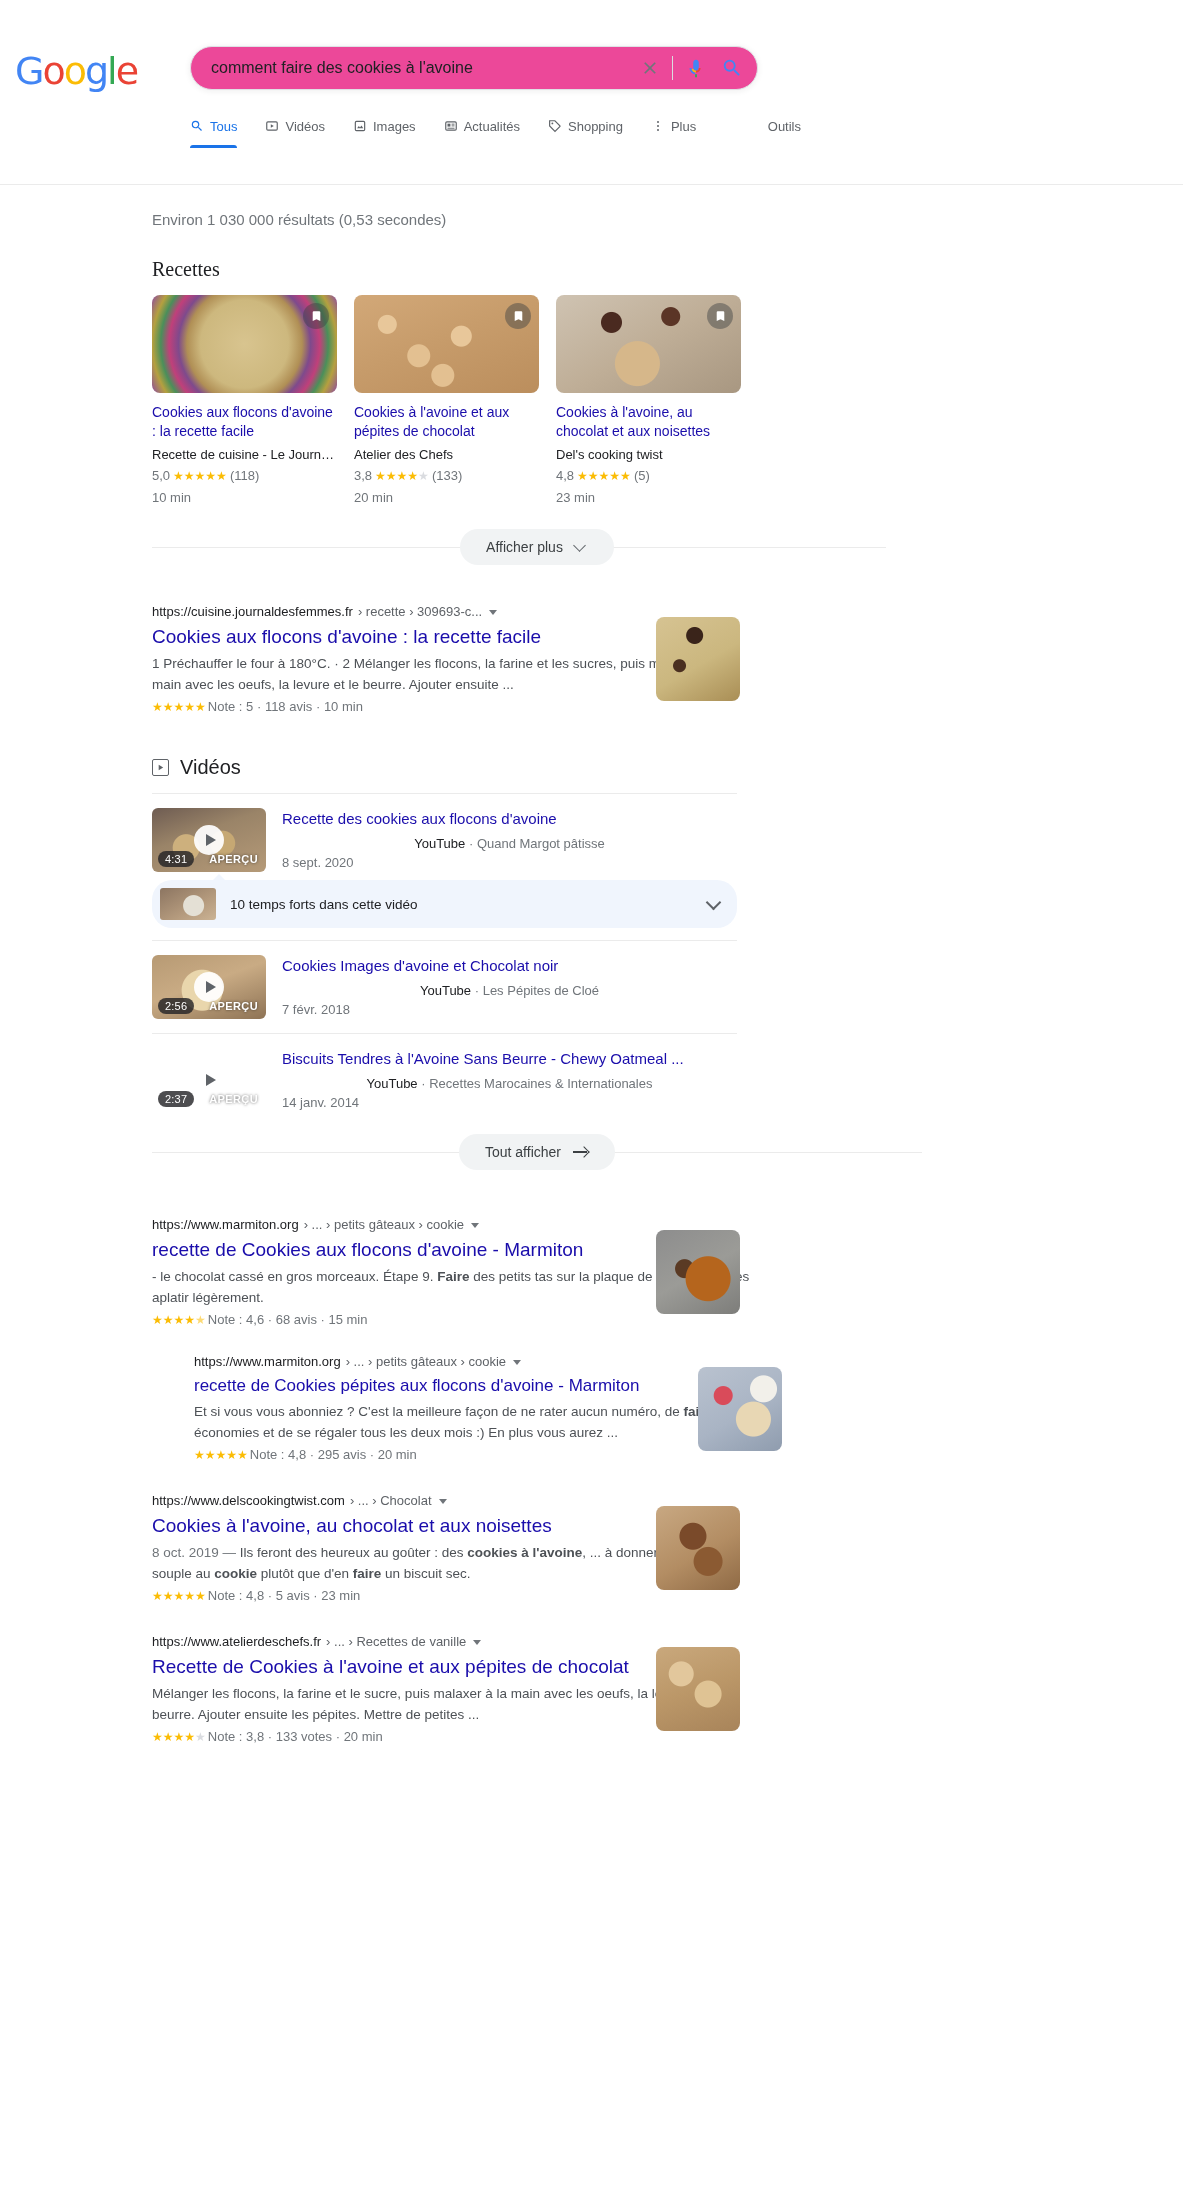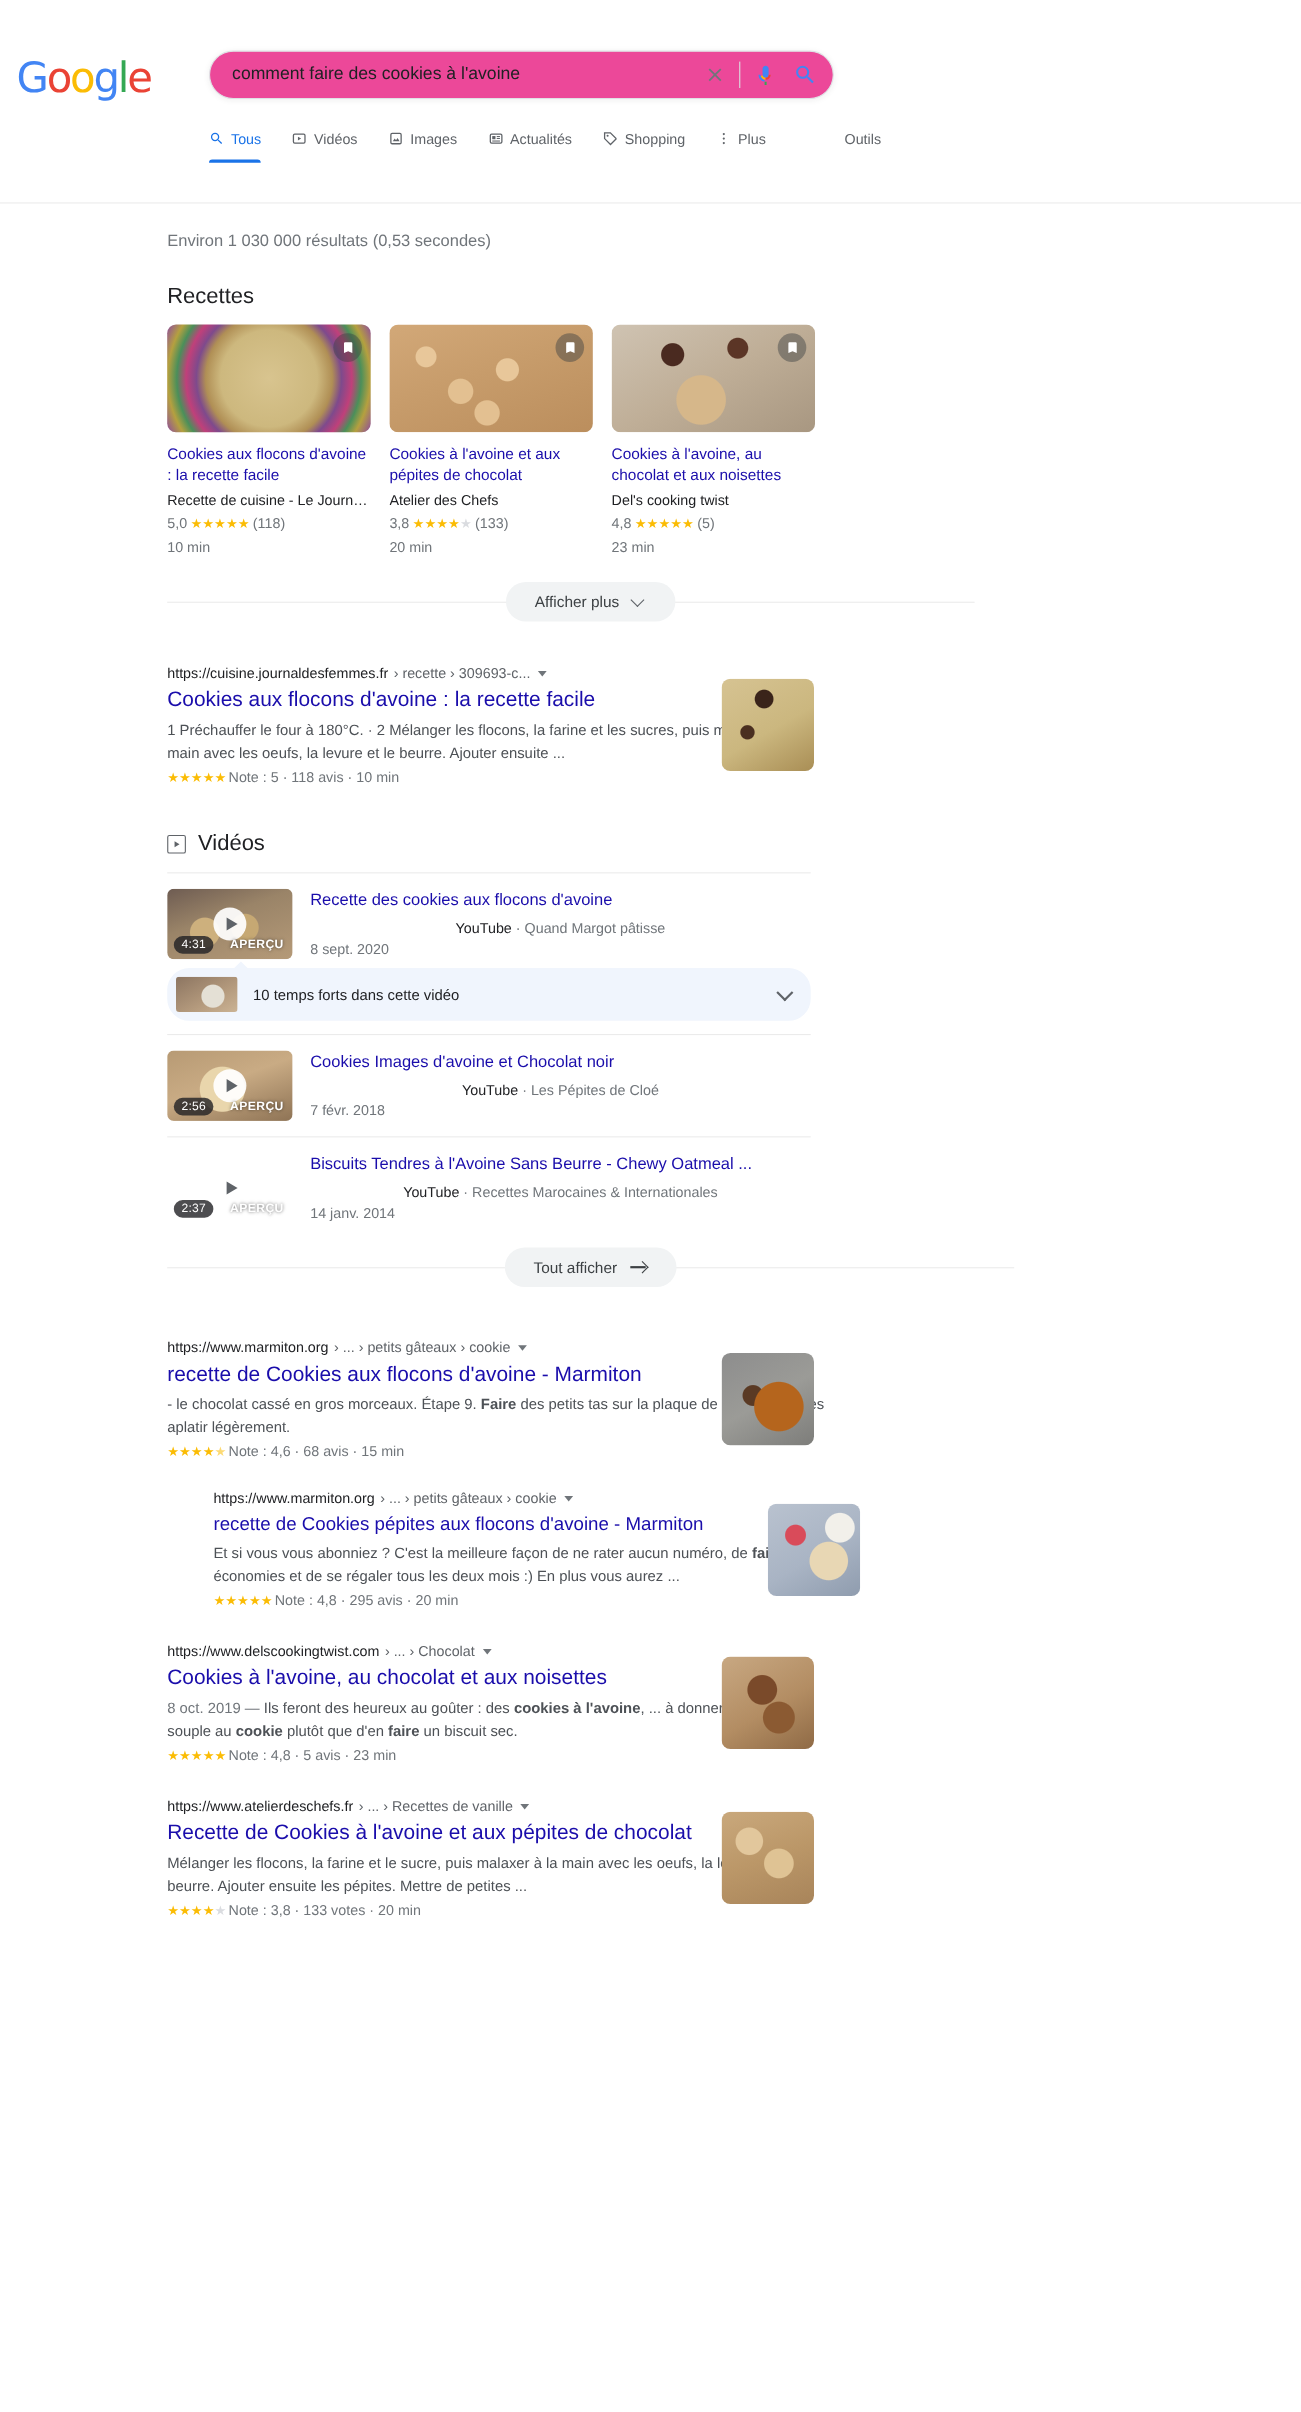--- a/index.html
+++ b/index.html
@@ -115,20 +115,21 @@
     font-size: 15px;
     color: #70757a;
     padding: 14px 0 0 0;
   }
 
   .section-title {
     font-size: 20px;
     color: #202124;
     font-weight: 400;
     margin: 30px 0 14px 0;
+    font-family: Liberation Serif, serif;
   }
 
   
   .recipes { display:flex; gap: 17px; }
   .recipe-card { width: 185px; }
   .recipe-thumb {
     width: 185px; height: 98px;
     border-radius: 8px;
     position: relative;
     overflow: hidden;

